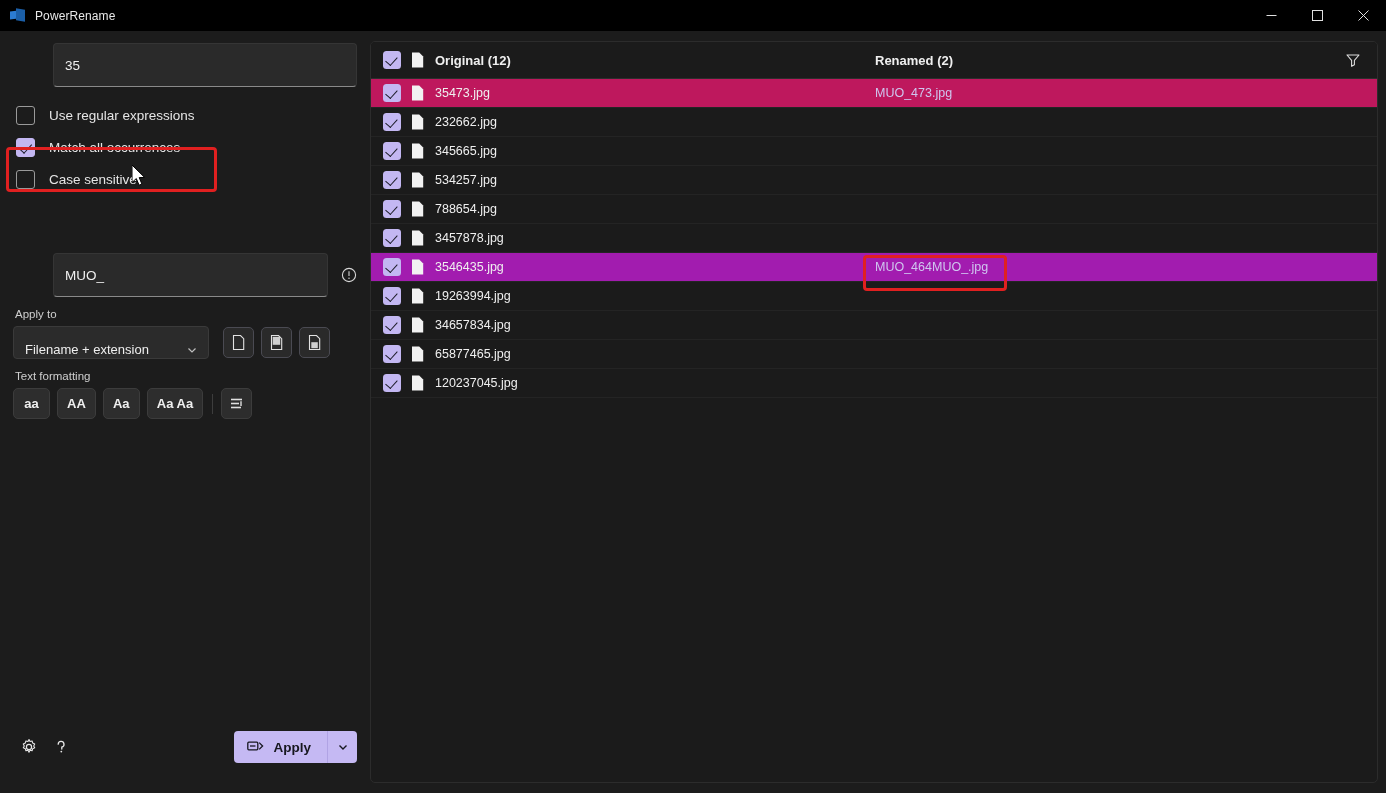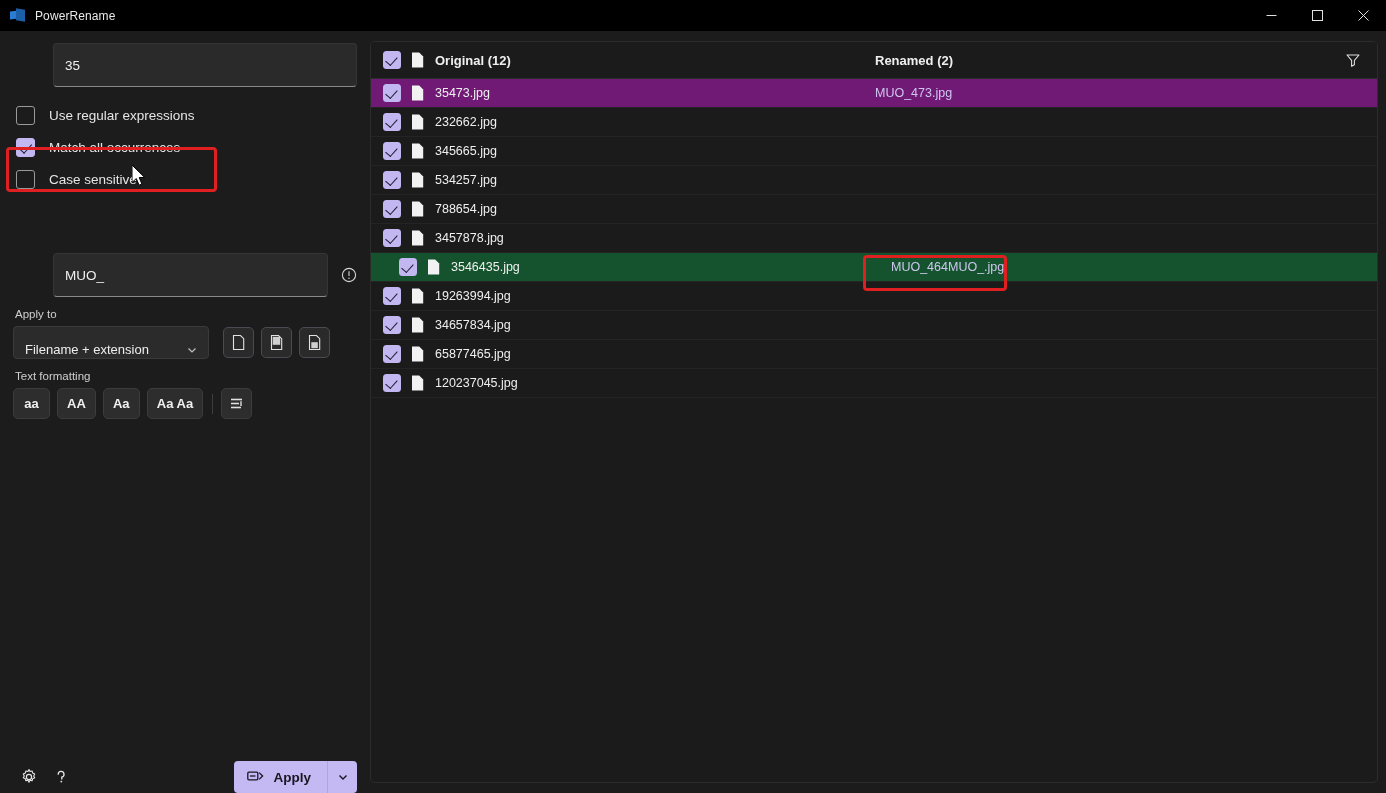--- a/index.html
+++ b/index.html
@@ -131,21 +131,21 @@
   .fmt-extra {
     width: 31px; height: 31px;
     background: #2d2d2d; border:1px solid #3c3c3c; border-radius:5px;
     display:flex; align-items:center; justify-content:center;
   }
 
   
   .bottombar {
     position:absolute; left:0; right:0; bottom: 0;
     height: 62px;
-    display:flex; align-items:flex-end;
+    display:flex; align-items:flex-start;
     padding: 0 13px;
   }
   .iconbtn {
     width: 32px; height: 32px; border-radius:5px;
     display:flex; align-items:center; justify-content:center;
     color:#e6e6e6;
   }
   .applygrp { margin-left:auto; display:flex; }
   .applybtn {
     height: 32px;
@@ -181,22 +181,22 @@
     display:flex; align-items:center;
     height: 29px;
     position:relative;
     border-bottom: 1px solid #242424;
   }
   .row.header {
     height: 37px;
     border-bottom: 1px solid #2d2d2d;
     background:#1b1b1b;
   }
-  .row.alt { background: #701a75; }
-  .row.sel { background: #14532d; padding-left: 16px; }
+  .row.alt { background: #be185d; }
+  .row.sel { background: #a21caf; }
   .rowcb {
     width: 18px; height:18px; flex:none;
     margin-left: 12px; margin-right: 10px;
     border-radius: 3.5px;
     background: #c3b7f2;
     position:relative;
   }
   .rowcb::after {
     content:""; position:absolute;
     left: 5px; top: 2.5px; width: 5.5px; height: 10px;

